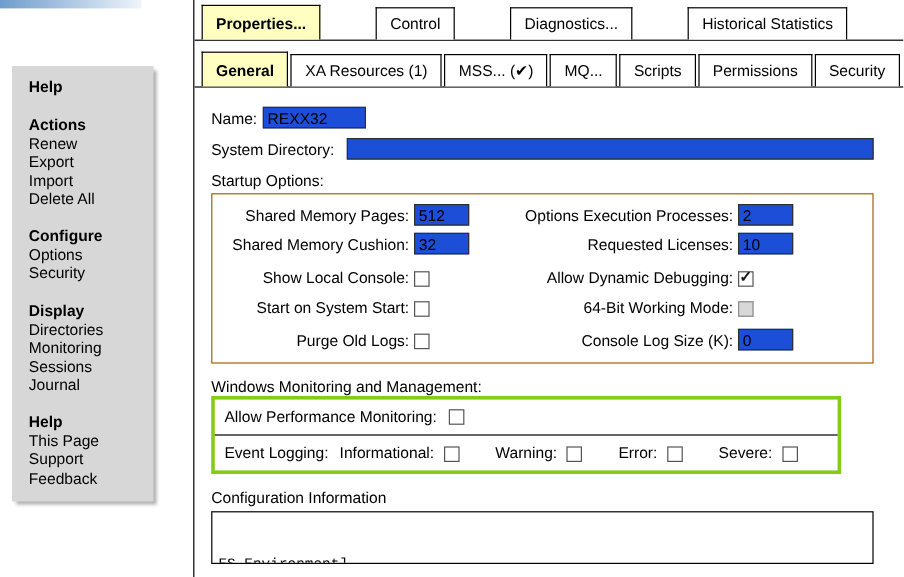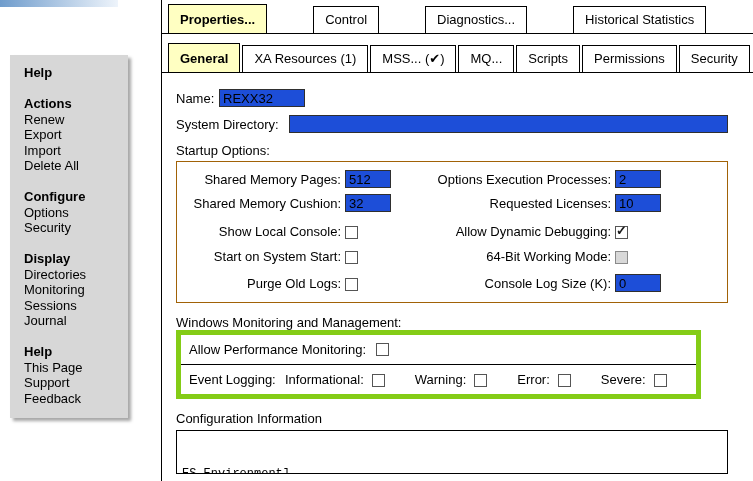--- a/index.html
+++ b/index.html
@@ -79,21 +79,21 @@
     border: 1px solid #555; background: #fff; cursor: pointer;
   }
   .cbwrap input:disabled { background: #d8d8d8; border-color: #8a8a8a; cursor: default; }
   .cbwrap .mark {
     display: none; position: absolute; left: 1px; top: -3px;
     font-size: 13px; font-weight: bold; color: #1a1a1a; pointer-events: none;
   }
   .cbwrap input:checked ~ .mark { display: block; }
 
   .mon-heading { margin: 12px 0 0; }
-  .monbox { border: 5px solid #84cc16; width: 525px; }
+  .monbox { border: 3px solid #84cc16; width: 525px; }
   .monrow { display: flex; align-items: center; padding: 7px 8px; }
   .monrow + .monrow { border-top: 1px solid #000; }
   .apm-label { margin-right: 10px; }
   .ev-label { width: 96px; }
   .ev-item { display: flex; align-items: flex-end; margin-right: 30px; }
   .ev-item:last-child { margin-right: 0; }
   .ev-item .lbl { margin-right: 8px; }
 
   .config-heading { margin: 12px 0 4px; }
   .configbox {

